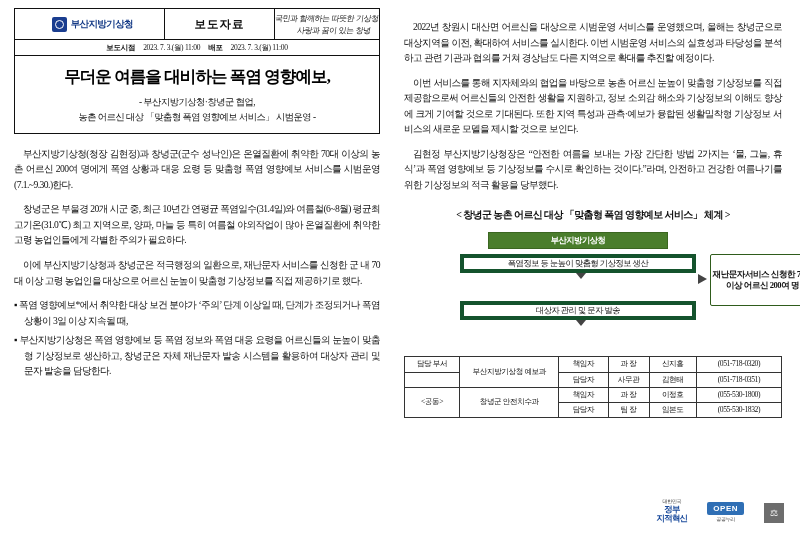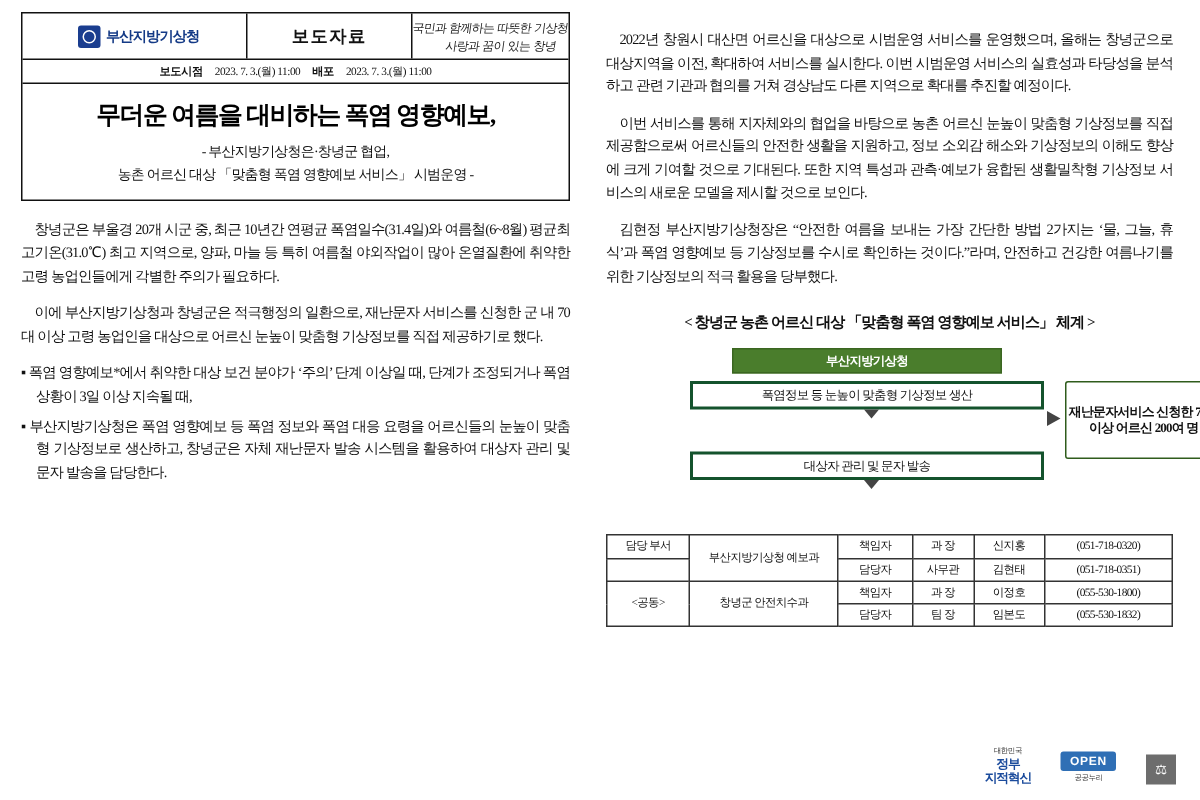--- a/index.html
+++ b/index.html
@@ -199,21 +199,21 @@
   }
   .dbox.green {
     background: #4a7d2c;
     color: #ffffff;
     font-weight: bold;
     border: 1px solid #3b6621;
   }
   .dbox.plain {
     background: #ffffff;
     color: #111;
-    border: 2px solid #14532d;
+    border: 4px solid #14532d;
   }
   .dbox.side {
     background: #ffffff;
     color: #111;
     border: 1.5px solid #2f5c1c;
     font-weight: bold;
     border-radius: 2px;
     font-size: 8.6px;
   }
   .d-kma   { left: 78px;  top: 0px;   width: 180px; height: 17px; }
@@ -319,25 +319,26 @@
       </div>
       <div class="header-date">
         <span class="date-label">보도시점</span>
         <span class="date-val">2023. 7. 3.(월) 11:00</span>
         <span class="date-label">배포</span>
         <span class="date-val">2023. 7. 3.(월) 11:00</span>
       </div>
       <div class="hdr-rule"></div>
       <div class="headline-wrap">
         <div class="headline">무더운 여름을 대비하는 폭염 영향예보,</div>
-        <div class="subhead">- 부산지방기상청은·창녕군 협업,</div>
+        <div class="subhead">- 부산지방기상청·창녕군 협업,</div>
         <div class="subhead" style="margin-top:1px">농촌 어르신 대상 「맞춤형 폭염 영향예보 서비스」 시범운영 -</div>
       </div>
     </div>
 
+    <p class="para">부산지방기상청(청장 김현정)과 창녕군(군수 성낙인)은 온열질환에 취약한 70대 이상의 농촌 어르신 200여 명에게 폭염 상황과 대응 요령 등 맞춤형 폭염 영향예보 서비스를 시범운영(7.1.~9.30.)한다.</p>
     <p class="para">창녕군은 부울경 20개 시군 중, 최근 10년간 연평균 폭염일수(31.4일)와 여름철(6~8월) 평균최고기온(31.0℃) 최고 지역으로, 양파, 마늘 등 특히 여름철 야외작업이 많아 온열질환에 취약한 고령 농업인들에게 각별한 주의가 필요하다.</p>
     <p class="para">이에 부산지방기상청과 창녕군은 적극행정의 일환으로, 재난문자 서비스를 신청한 군 내 70대 이상 고령 농업인을 대상으로 어르신 눈높이 맞춤형 기상정보를 직접 제공하기로 했다.</p>
 
     <ul class="bullet-list">
       <li>
         <span>▪ </span><span>폭염 영향예보*에서 취약한 대상 보건 분야가 ‘주의’ 단계 이상일 때, 단계가 조정되거나 폭염 상황이 3일 이상 지속될 때,</span>
       </li>
       <li style="margin-top:4px">
         <span>▪ </span><span>부산지방기상청은 폭염 영향예보 등 폭염 정보와 폭염 대응 요령을 어르신들의 눈높이 맞춤형 기상정보로 생산하고, 창녕군은 자체 재난문자 발송 시스템을 활용하여 대상자 관리 및 문자 발송을 담당한다.</span>
       </li>

